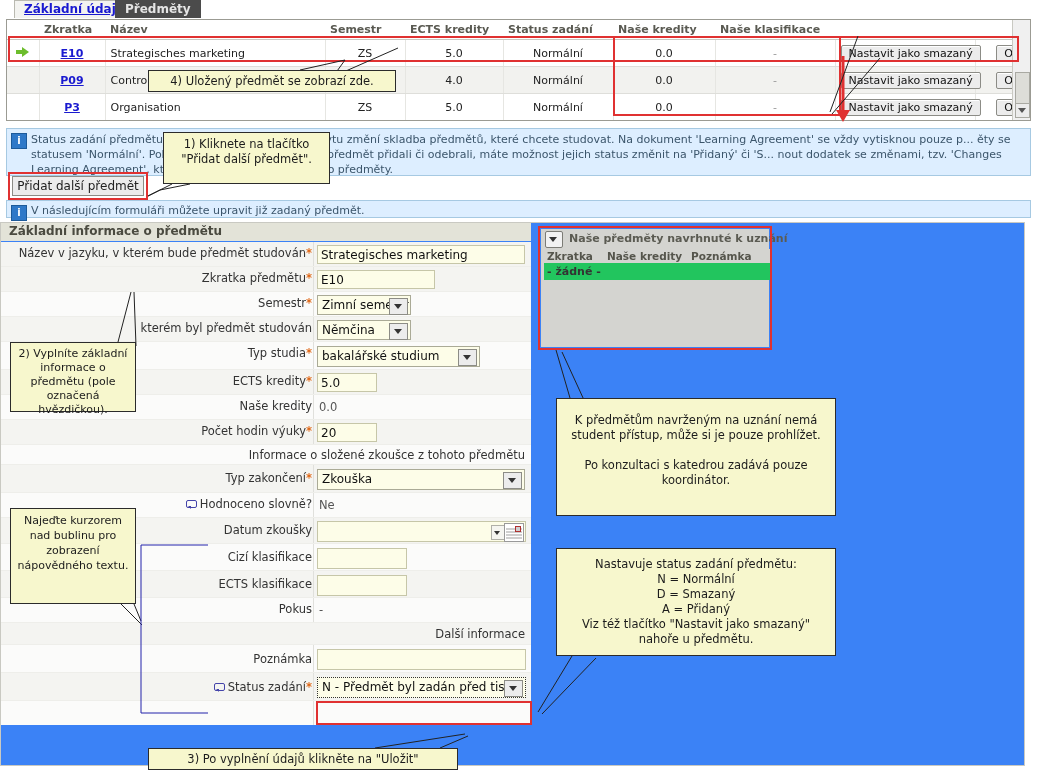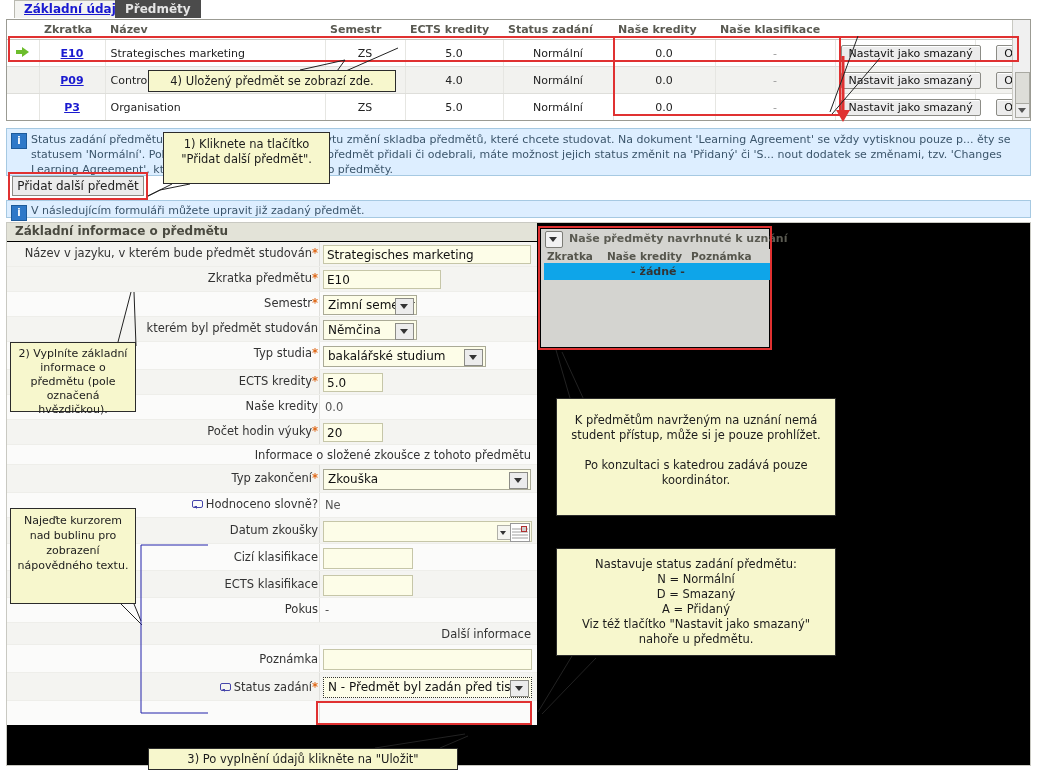--- a/index.html
+++ b/index.html
@@ -62,22 +62,22 @@
      border:1px solid #1c5a9a;color:#fff;font-weight:bold;font-size:10px;line-height:13px;text-align:center;}
   #infoA{top:128px;width:1025px;height:48px;}
   #infoB{top:200px;width:1025px;height:18px;padding-top:2px;}
 
   
   .addbtn{position:absolute;left:12px;top:176px;width:132px;height:20px;line-height:18px;text-align:center;
      background:#ececec;border:1px solid #8c8c86;font-size:12px;box-sizing:border-box;cursor:pointer;}
   .addbox{position:absolute;left:8px;top:172px;width:140px;height:28px;border:2px solid #e03131;box-sizing:border-box;}
 
   
-  .formwrap{position:absolute;left:6px;top:222px;width:1025px;height:544px;
-     border:1px solid #c9c9c2;background:#000000;box-sizing:border-box;}
+  .formwrap{position:absolute;left:0;top:222px;width:1025px;height:544px;
+     border:1px solid #c9c9c2;background:#3b82f6;box-sizing:border-box;}
   .sechead{position:absolute;left:0;top:0;width:530px;height:18px;background:#e3e3d8;
      color:#4a4a40;font-weight:bold;font-size:12px;line-height:17px;padding-left:8px;box-sizing:border-box;}
   .frm{position:absolute;left:0;top:19px;width:530px;}
   .row{position:relative;height:25px;border-bottom:1px solid #eeeeea;box-sizing:border-box;}
   .row.alt{background:#f4f4f1;}
   .row.plain{background:#fbfbfa;}
   .lbl{position:absolute;right:219px;top:4px;width:300px;text-align:right;font-size:11.5px;color:#333;white-space:nowrap;margin-left:20px;}
   .req{color:#e06a1a;font-weight:bold;}
   .fld{position:absolute;left:316px;top:3px;}
   .vline{position:absolute;left:312px;top:0;width:1px;height:100%;background:#e0e0dc;}
@@ -106,21 +106,21 @@
   
   .propbox{position:absolute;left:538px;top:226px;width:234px;height:124px;border:2px solid #e03131;box-sizing:border-box;}
   .propinner{position:absolute;left:541px;top:229px;width:228px;height:118px;background:#d4d4d0;box-sizing:border-box;}
   .prophead{position:absolute;left:0;top:0;width:228px;height:19px;background:#d4d4d0;
      color:#5b5b52;font-weight:bold;font-size:11px;line-height:19px;padding-left:28px;box-sizing:border-box;white-space:nowrap;}
   .togbtn{position:absolute;left:4px;top:2px;width:16px;height:15px;background:#f2f2f2;border:1px solid #7c7c76;border-radius:2px;}
   .togbtn::after{content:"";position:absolute;left:3px;top:5px;border-left:4px solid transparent;
      border-right:4px solid transparent;border-top:5px solid #333;}
   .proptbl{position:absolute;left:3px;top:20px;width:212px;border-collapse:collapse;table-layout:fixed;background:#fff;}
   .proptbl th{background:#d4d4d0;color:#55554c;font-size:10.5px;font-weight:bold;text-align:left;padding:1px 3px;white-space:nowrap;}
-  .proptbl td{background:#0ea5e9;font-size:11px;font-weight:bold;color:#333;text-align:center;padding:2px 3px;}
+  .proptbl td{background:#22c55e;font-size:11px;font-weight:bold;color:#333;padding:2px 3px;}
 
   
   .redbox{position:absolute;border:2px solid #e03131;box-sizing:border-box;pointer-events:none;}
   #rb-row1{left:8px;top:36px;width:1011px;height:26px;}
   #rb-btns{left:613px;top:36px;width:228px;height:80px;}
   #rb-status{left:316px;top:701px;width:216px;height:24px;}
 
   
   .callout{position:absolute;background:#f7f7cd;border:1px solid #2b2b2b;box-sizing:border-box;
      font-size:11.5px;color:#1c1c1c;text-align:center;line-height:15px;padding:4px 6px;}

